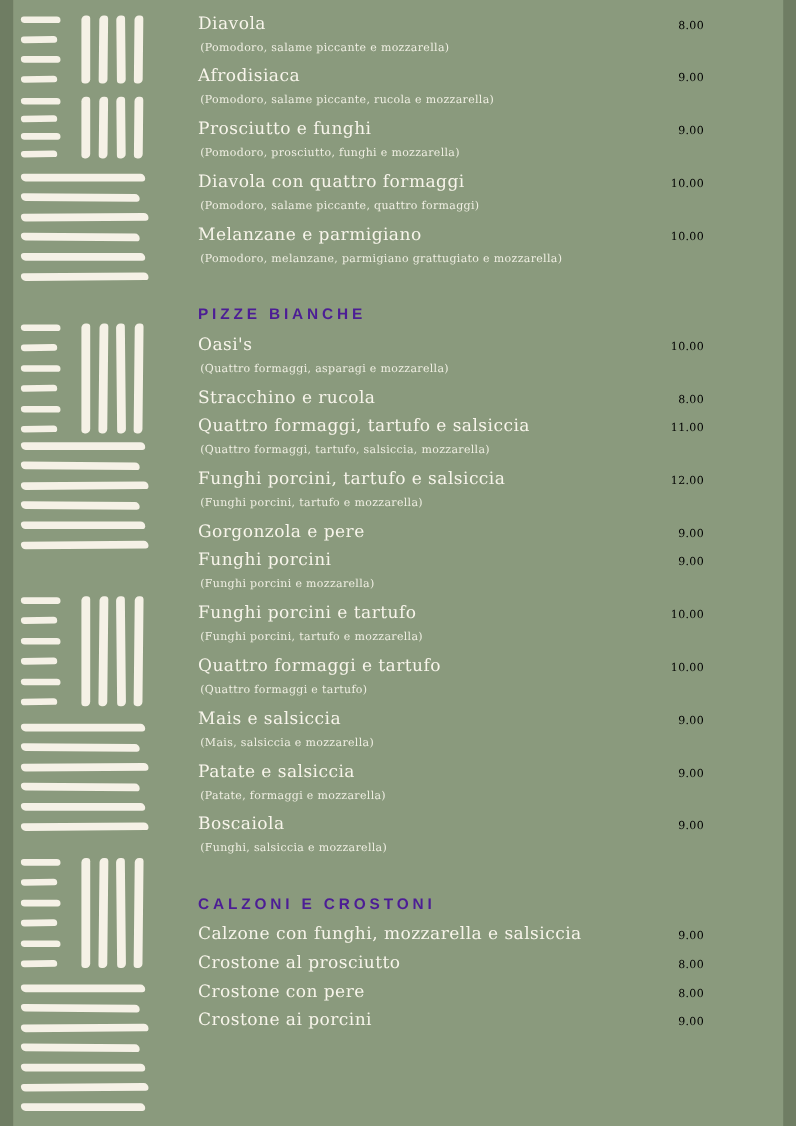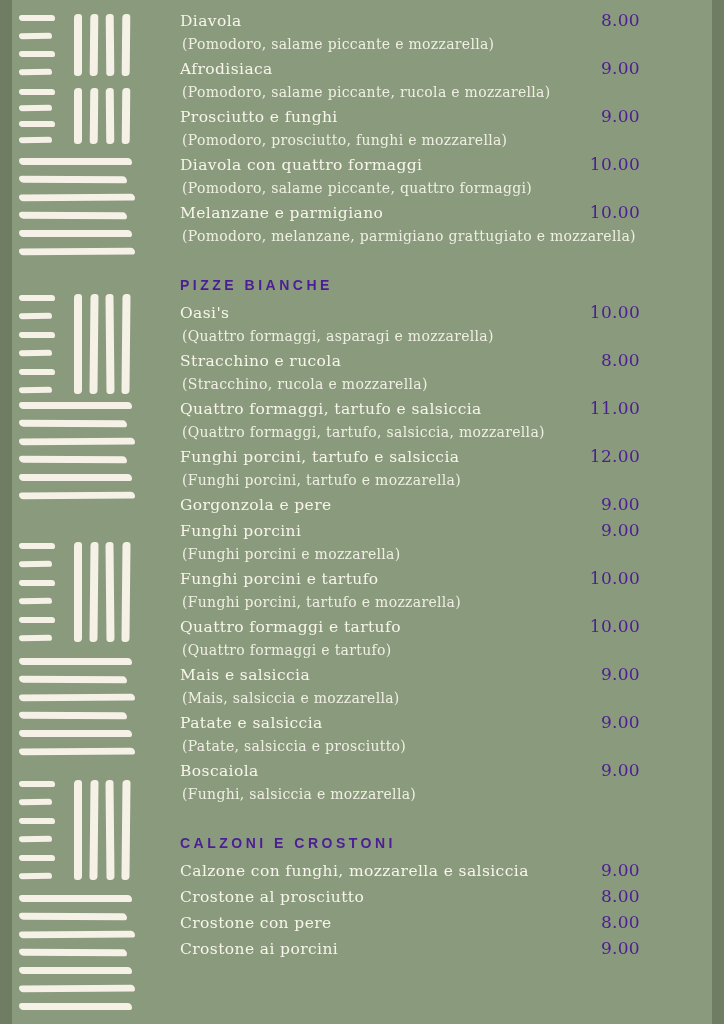--- a/index.html
+++ b/index.html
@@ -76,27 +76,27 @@
     justify-content: space-between;
     align-items: baseline;
   }
   .item-name {
     font-size: 15.5px;
     line-height: 23px;
     letter-spacing: 0.4px;
     color: #f8f5eb;
   }
   .item-price {
-    font-size: 17px;
-    color: #4c1d95;
+    font-size: 10px;
+    color: #000000;
     letter-spacing: 0.3px;
     white-space: nowrap;
   }
   .item-desc {
-    font-size: 14px;
+    font-size: 10px;
     line-height: 22px;
     letter-spacing: 0.3px;
     color: rgba(248,245,235,0.93);
     padding-left: 2px;
   }
 </style>
 </head>
 <body>
 
 <div class="page">
@@ -256,21 +256,20 @@
             <span class="item-name">Oasi's</span>
             <span class="item-price">10.00</span>
           </div>
           <div class="item-desc">(Quattro formaggi, asparagi e mozzarella)</div>
         </div>
         <div class="item">
           <div class="row">
             <span class="item-name">Stracchino e rucola</span>
             <span class="item-price">8.00</span>
           </div>
-          <div class="item-desc">(Stracchino, rucola e mozzarella)</div>
         </div>
         <div class="item">
           <div class="row">
             <span class="item-name">Quattro formaggi, tartufo e salsiccia</span>
             <span class="item-price">11.00</span>
           </div>
           <div class="item-desc">(Quattro formaggi, tartufo, salsiccia, mozzarella)</div>
         </div>
         <div class="item">
           <div class="row">
@@ -311,21 +310,21 @@
             <span class="item-name">Mais e salsiccia</span>
             <span class="item-price">9.00</span>
           </div>
           <div class="item-desc">(Mais, salsiccia e mozzarella)</div>
         </div>
         <div class="item">
           <div class="row">
             <span class="item-name">Patate e salsiccia</span>
             <span class="item-price">9.00</span>
           </div>
-          <div class="item-desc">(Patate, salsiccia e prosciutto)</div>
+          <div class="item-desc">(Patate, formaggi e mozzarella)</div>
         </div>
         <div class="item">
           <div class="row">
             <span class="item-name">Boscaiola</span>
             <span class="item-price">9.00</span>
           </div>
           <div class="item-desc">(Funghi, salsiccia e mozzarella)</div>
         </div>
       </div>
       <div class="section">

